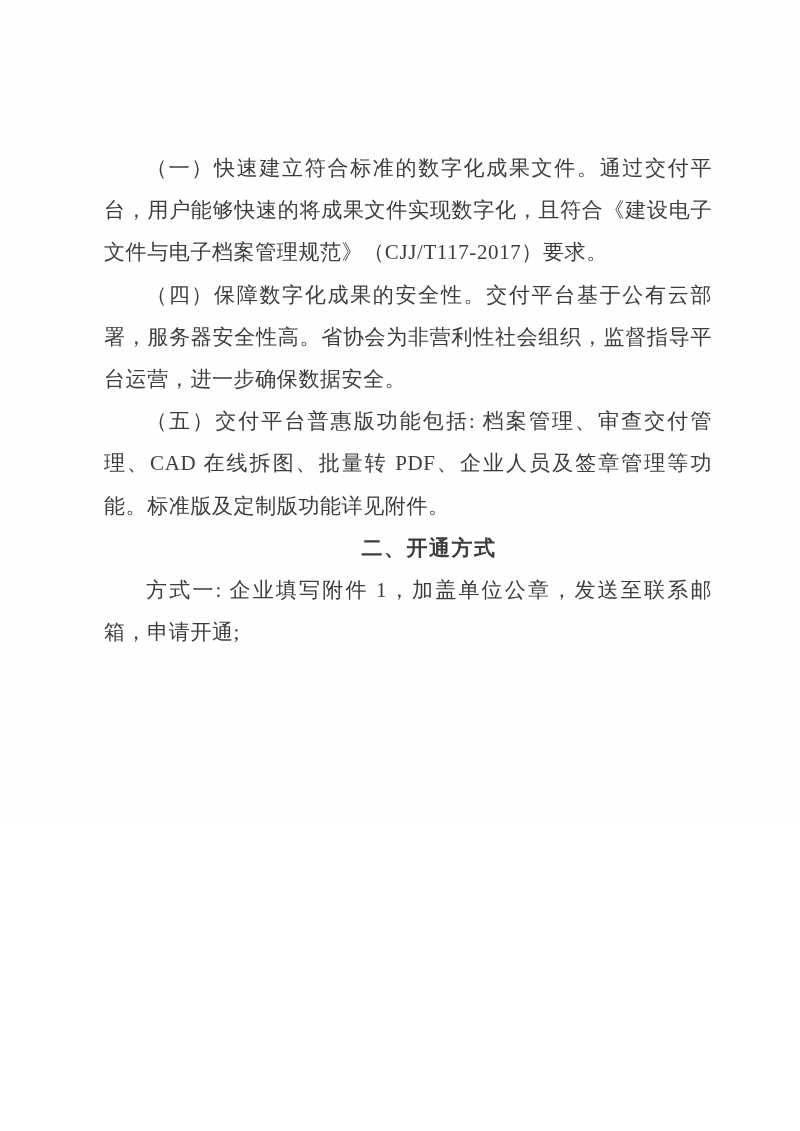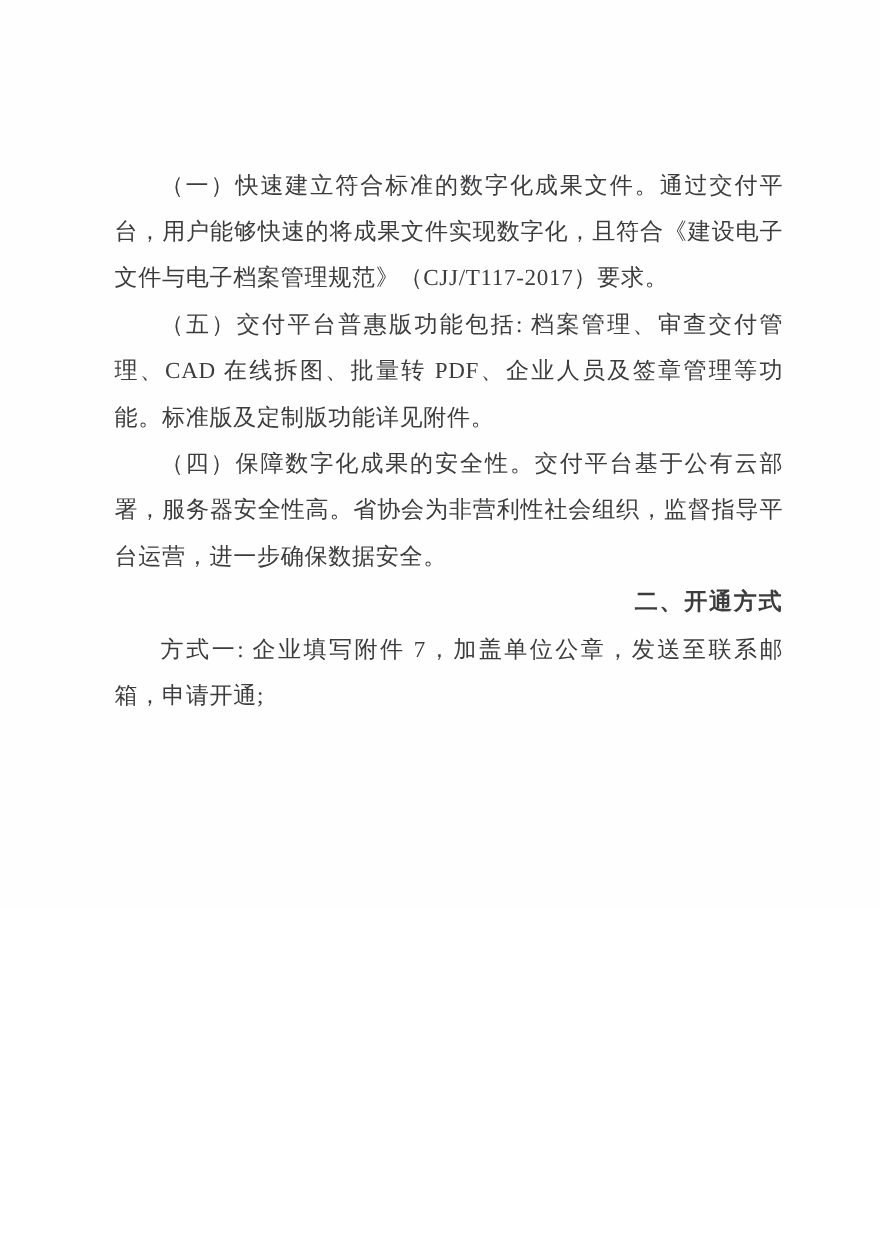--- a/index.html
+++ b/index.html
@@ -30,21 +30,21 @@
     line-height: 42.2px;
     letter-spacing: 0.6px;
     color: #3c3c3e;
     text-align: justify;
     text-justify: inter-ideograph;
   }
   .para.heading {
     font-family: "Liberation Sans", "DejaVu Sans", sans-serif;
     font-weight: 700;
     letter-spacing: 1.5px;
-    text-align: right;
+    text-align: center;
   }
   .page-number {
     position: absolute;
     left: 103px;
     top: 1028px;
     font-size: 20px;
     letter-spacing: 2px;
     color: #4a4a4c;
     font-family: "Liberation Serif", "DejaVu Serif", serif;
   }
@@ -56,22 +56,22 @@
     height: 2px;
     background: #ececec;
   }
 </style>
 </head>
 <body>
 
 <div class="page">
   <div class="content">
     <p class="para">（一）快速建立符合标准的数字化成果文件。通过交付平台，用户能够快速的将成果文件实现数字化，且符合《建设电子文件与电子档案管理规范》（CJJ/T117-2017）要求。</p>
+    <p class="para">（四）保障数字化成果的安全性。交付平台基于公有云部署，服务器安全性高。省协会为非营利性社会组织，监督指导平台运营，进一步确保数据安全。</p>
     <p class="para">（五）交付平台普惠版功能包括: 档案管理、审查交付管理、CAD 在线拆图、批量转 PDF、企业人员及签章管理等功能。标准版及定制版功能详见附件。</p>
-    <p class="para">（四）保障数字化成果的安全性。交付平台基于公有云部署，服务器安全性高。省协会为非营利性社会组织，监督指导平台运营，进一步确保数据安全。</p>
     <p class="para heading">二、开通方式</p>
-    <p class="para">方式一: 企业填写附件 7，加盖单位公章，发送至联系邮箱，申请开通;</p>
+    <p class="para">方式一: 企业填写附件 1，加盖单位公章，发送至联系邮箱，申请开通;</p>
   </div>
 
   <div class="page-number">— 2 —</div>
 
   <div class="scan-edge"></div>
 </div>
 
 </body></html>

